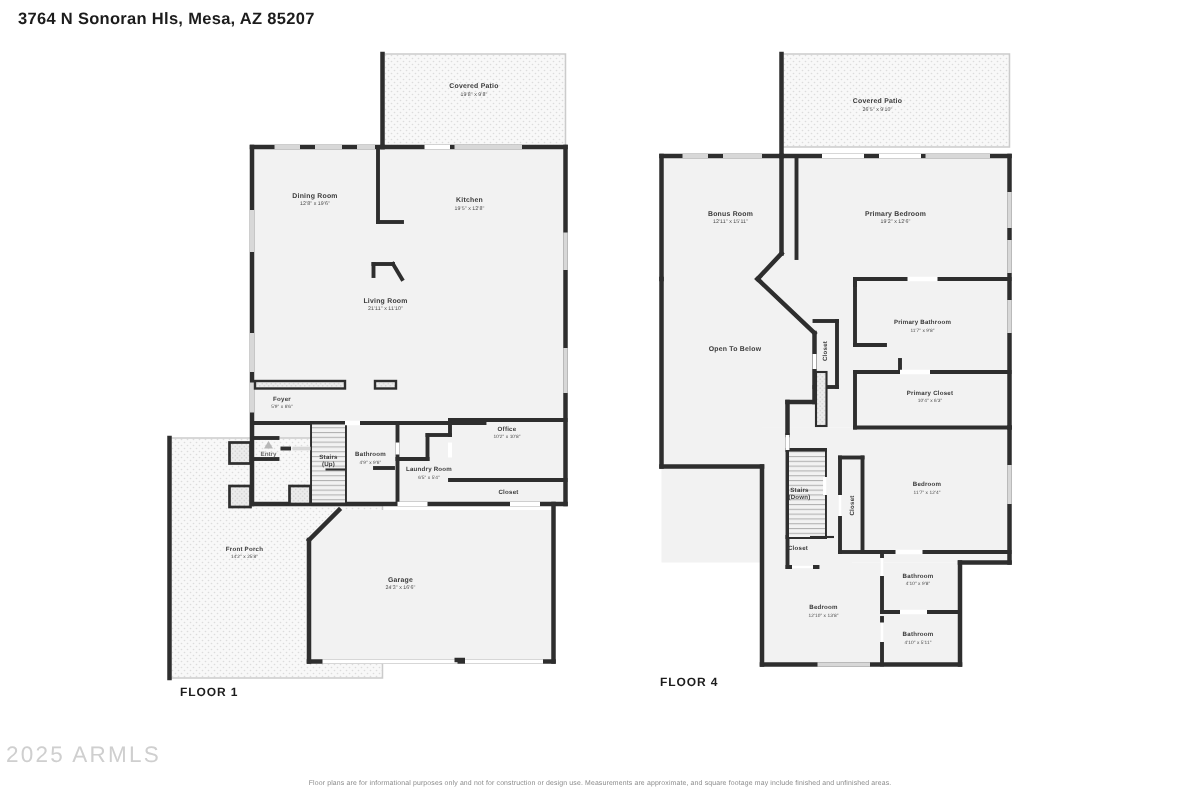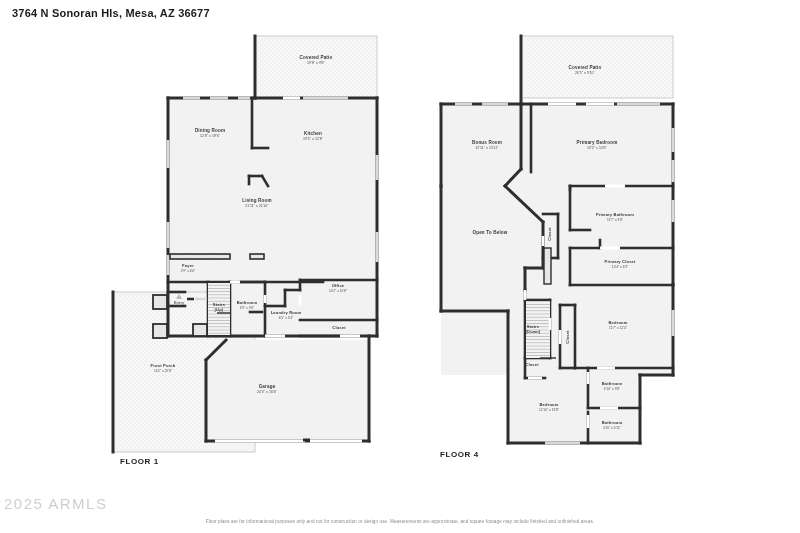--- a/index.html
+++ b/index.html
@@ -120,21 +120,21 @@
     top: 519px;
     text-align: center;
     font-size: 4.6px;
     color: #8a8a8a;
     letter-spacing: 0.1px;
   }
 </style>
 </head>
 <body>
 
-<div id="page-title">3764 N Sonoran Hls, Mesa, AZ 36677</div>
+<div id="page-title">3764 N Sonoran Hls, Mesa, AZ 85207</div>
 
 <div class="floor" id="floor-1-plan">
   <svg width="800" height="533" viewBox="0 0 800 533" xmlns="http://www.w3.org/2000/svg">
     <defs>
       <pattern id="patioHatch1" width="4" height="4" patternUnits="userSpaceOnUse">
         <rect width="4" height="4" fill="#f8f8f8"></rect>
         <circle cx="1" cy="1" r="0.55" fill="#dcdcdc"></circle>
         <circle cx="3" cy="3" r="0.55" fill="#dcdcdc"></circle>
       </pattern>
       <pattern id="stairHatch1" width="6" height="3.2" patternUnits="userSpaceOnUse">

